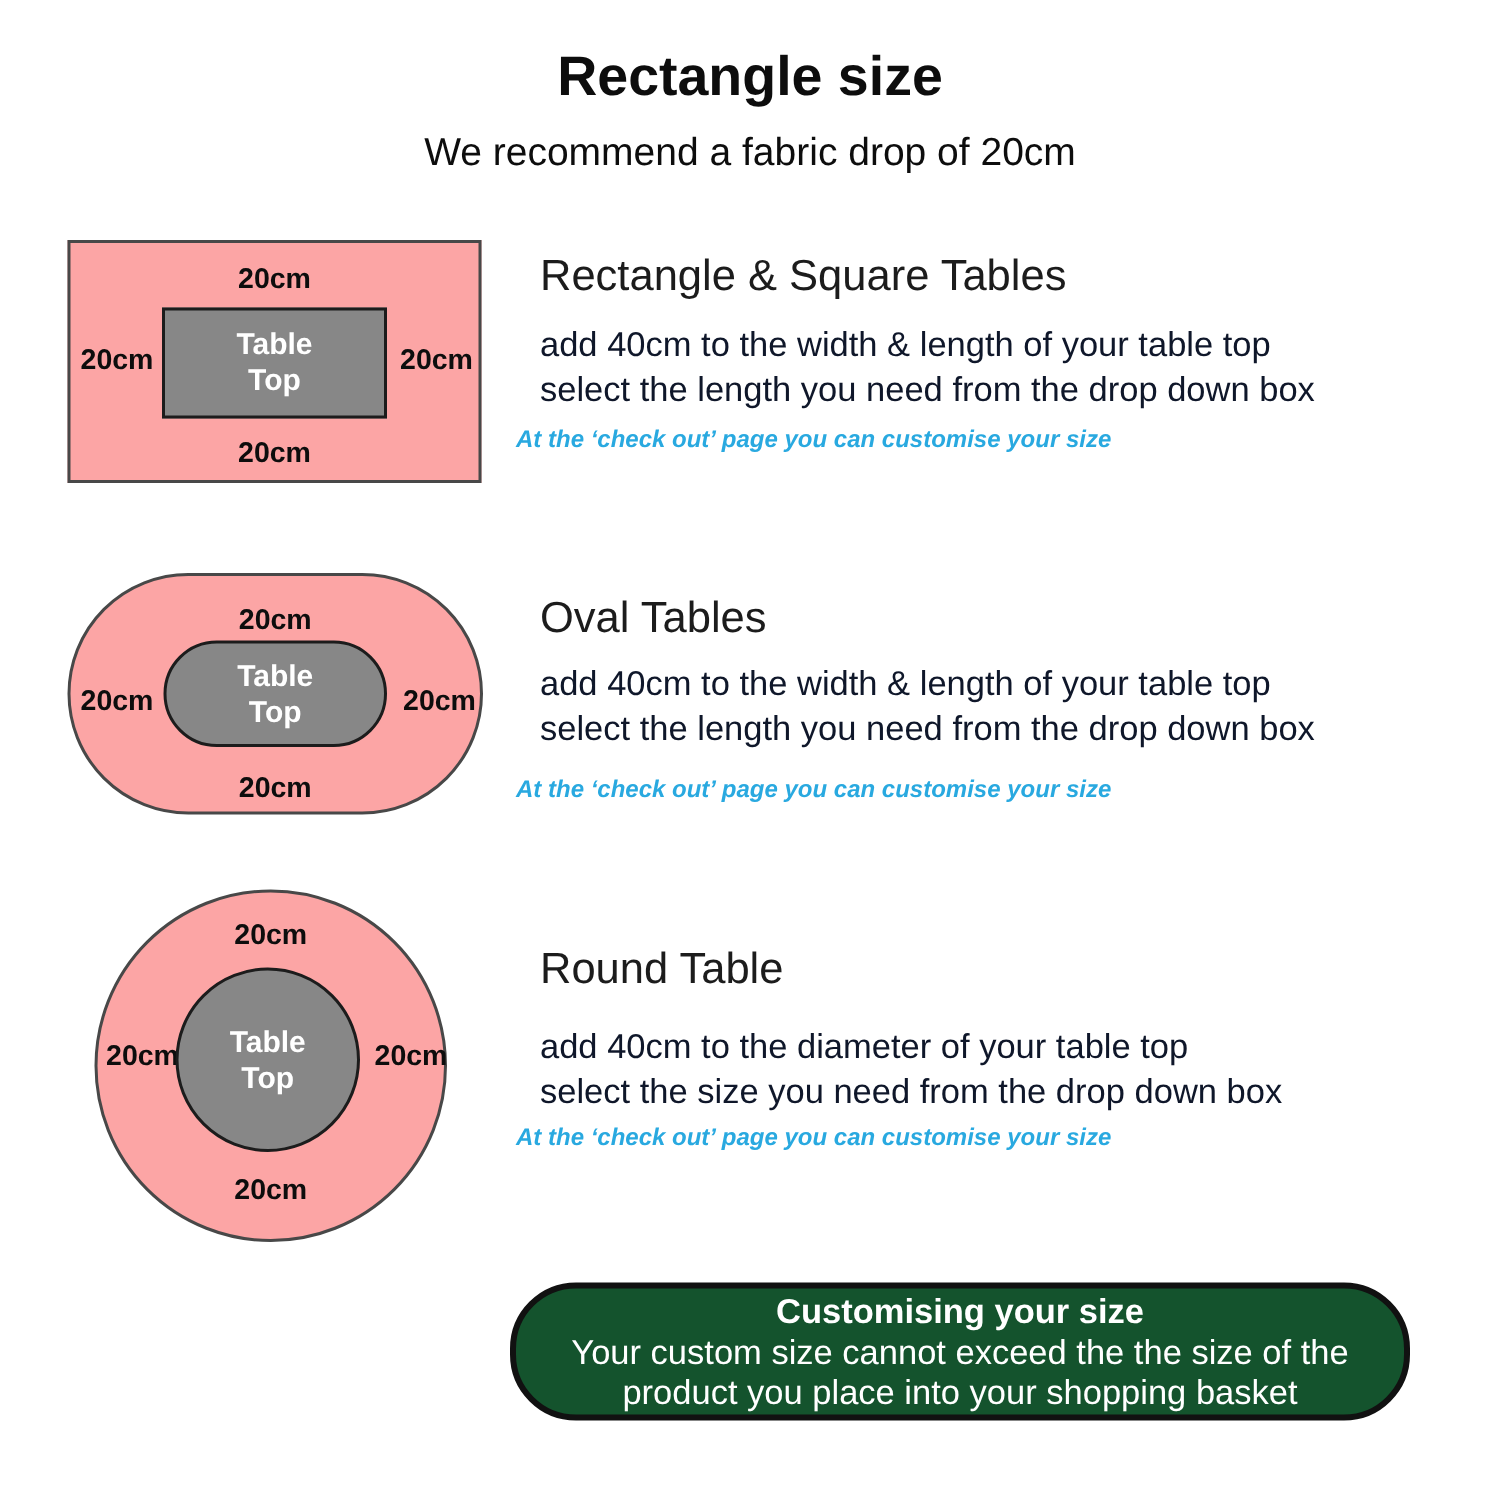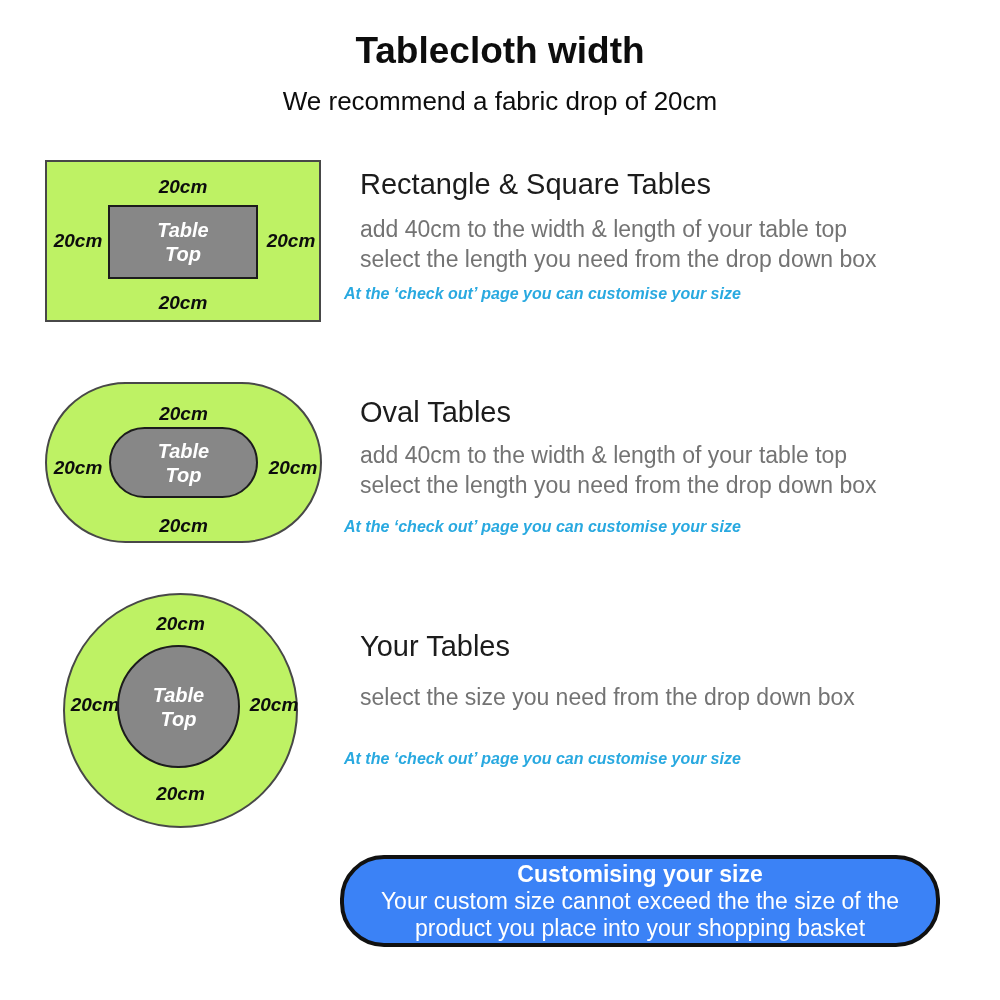--- a/index.html
+++ b/index.html
@@ -36,24 +36,23 @@
     width: 100%;
     text-align: center;
     font-size: 26px;
     font-weight: normal;
     color: #0d0d0d;
   }
 
   
   .diagram {
     position: absolute;
-    background: #bef264;
+    background: #fca5a5;
     border: 2px solid #484848;
     box-sizing: border-box;
-    font-style: italic;
   }
   .diagram .tabletop {
     position: absolute;
     background: #878787;
     border: 2px solid #1c1c1c;
     box-sizing: border-box;
     display: flex;
     flex-direction: column;
     align-items: center;
     justify-content: center;
@@ -99,21 +98,21 @@
     left: 360px;
     font-size: 29px;
     font-weight: normal;
     color: #1c1c1c;
     white-space: nowrap;
   }
   .sec-body {
     position: absolute;
     left: 360px;
     font-size: 23px;
-    color: #737373;
+    color: #0f172a;
     line-height: 30px;
     white-space: nowrap;
   }
   .sec-note {
     position: absolute;
     left: 344px;
     font-size: 16px;
     font-weight: bold;
     font-style: italic;
     white-space: nowrap;
@@ -128,41 +127,41 @@
   .b-round { top: 682px; }
   .n-round { top: 750px; }
 
   
   .footer-box {
     position: absolute;
     left: 340px;
     top: 855px;
     width: 600px;
     height: 92px;
-    background: #3b82f6;
+    background: #14532d;
     border: 4px solid #111111;
     border-radius: 44px;
     box-sizing: border-box;
     display: flex;
     flex-direction: column;
     align-items: center;
     justify-content: center;
     color: #ffffff;
     font-size: 23px;
     line-height: 27px;
     text-align: center;
   }
   .footer-box .footer-title { font-weight: bold; }
 </style>
 </head>
 <body>
 
 <div class="page">
 
-  <div class="title">Tablecloth width</div>
+  <div class="title">Rectangle size</div>
   <div class="subtitle">We recommend a fabric drop of 20cm</div>
 
   <div class="diagram rect-outer">
     <div class="drop-label center lbl-top">20cm</div>
     <div class="drop-label lbl-left">20cm</div>
     <div class="drop-label lbl-right">20cm</div>
     <div class="drop-label center lbl-bottom">20cm</div>
     <div class="tabletop">
       <span>Table</span>
       <span>Top</span>
@@ -198,22 +197,23 @@
     <div class="drop-label center lbl-top">20cm</div>
     <div class="drop-label lbl-left">20cm</div>
     <div class="drop-label lbl-right">20cm</div>
     <div class="drop-label center lbl-bottom">20cm</div>
     <div class="tabletop">
       <span>Table</span>
       <span>Top</span>
     </div>
   </div>
 
-  <div class="sec-heading h-round">Your Tables</div>
+  <div class="sec-heading h-round">Round Table</div>
   <div class="sec-body b-round">
+    <div>add 40cm to the diameter of your table top</div>
     <div>select the size you need from the drop down box</div>
   </div>
   <div class="sec-note n-round note-blue" style="color: rgb(41, 169, 224);">At the ‘check out’ page you can customise your size</div>
 
   <div class="footer-box">
     <div class="footer-title">Customising your size</div>
     <div>Your custom size cannot exceed the the size of the</div>
     <div>product you place into your shopping basket</div>
   </div>
 

